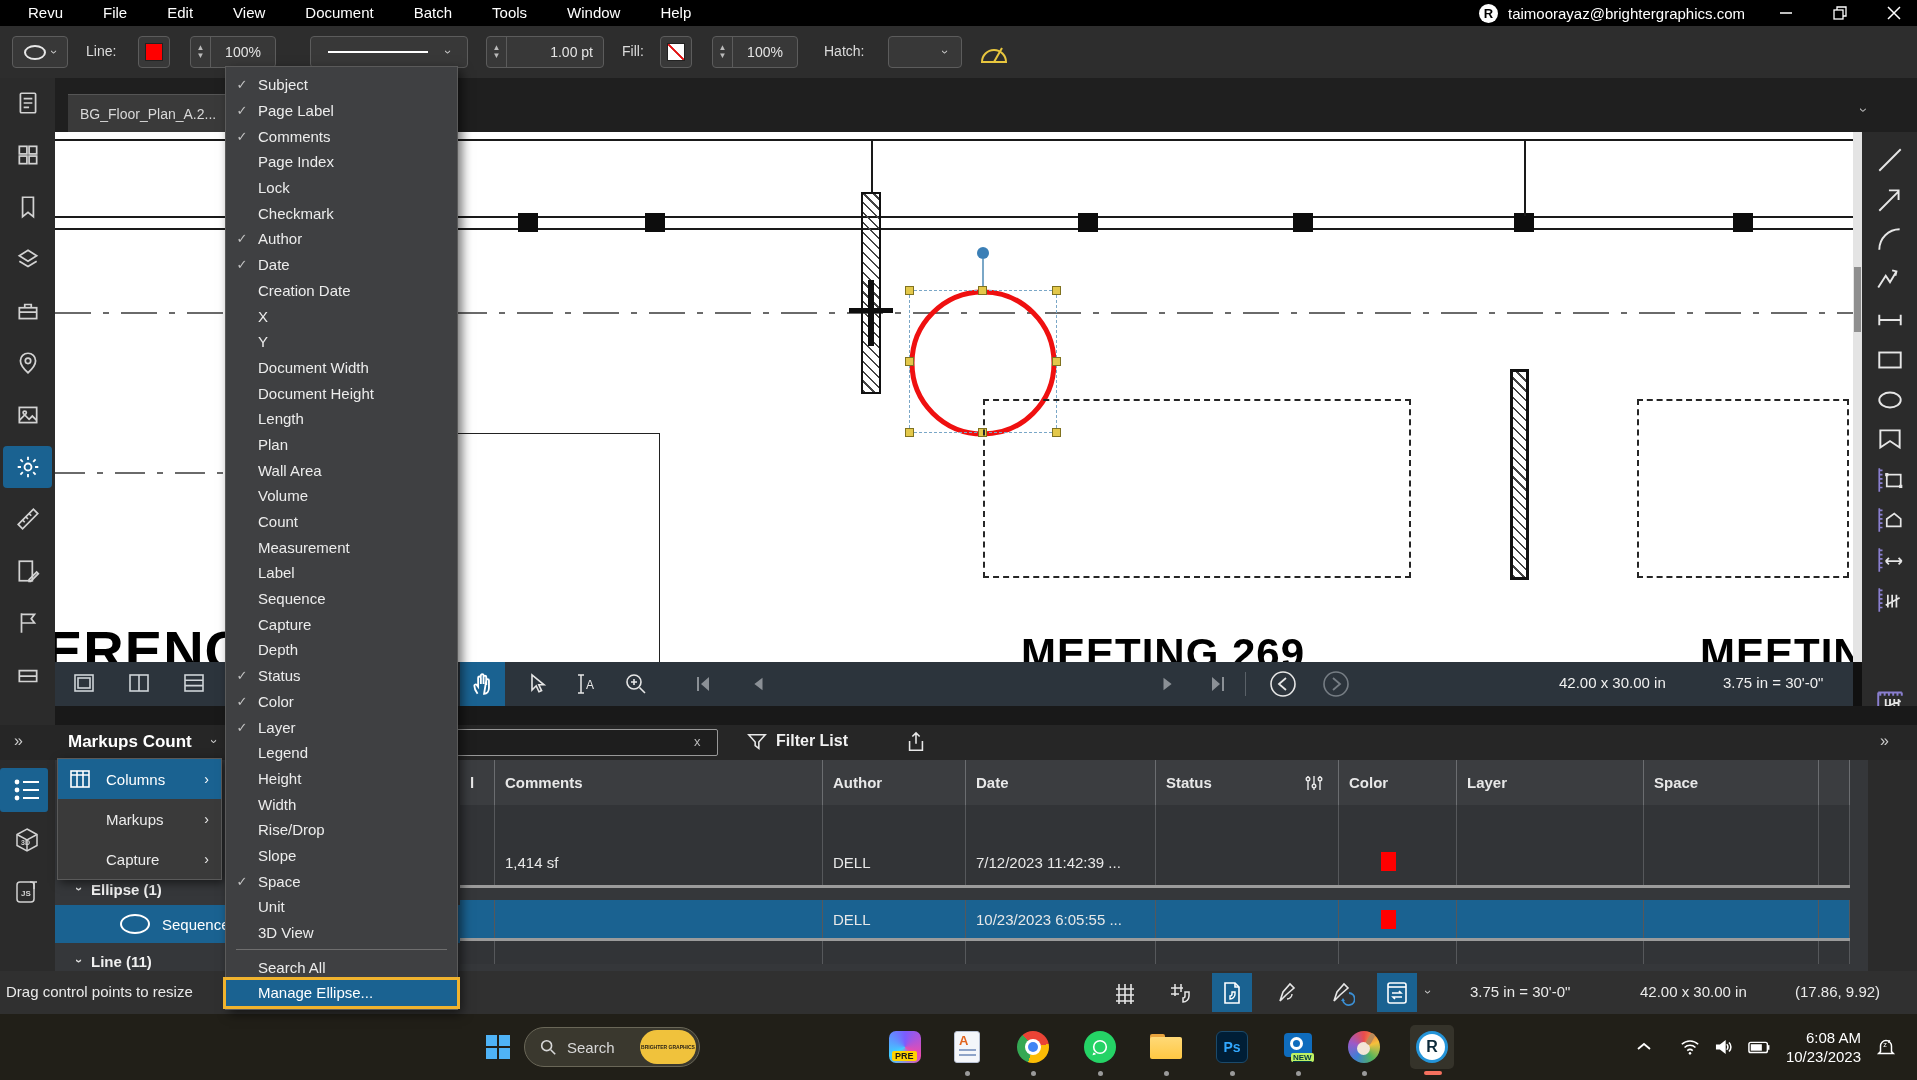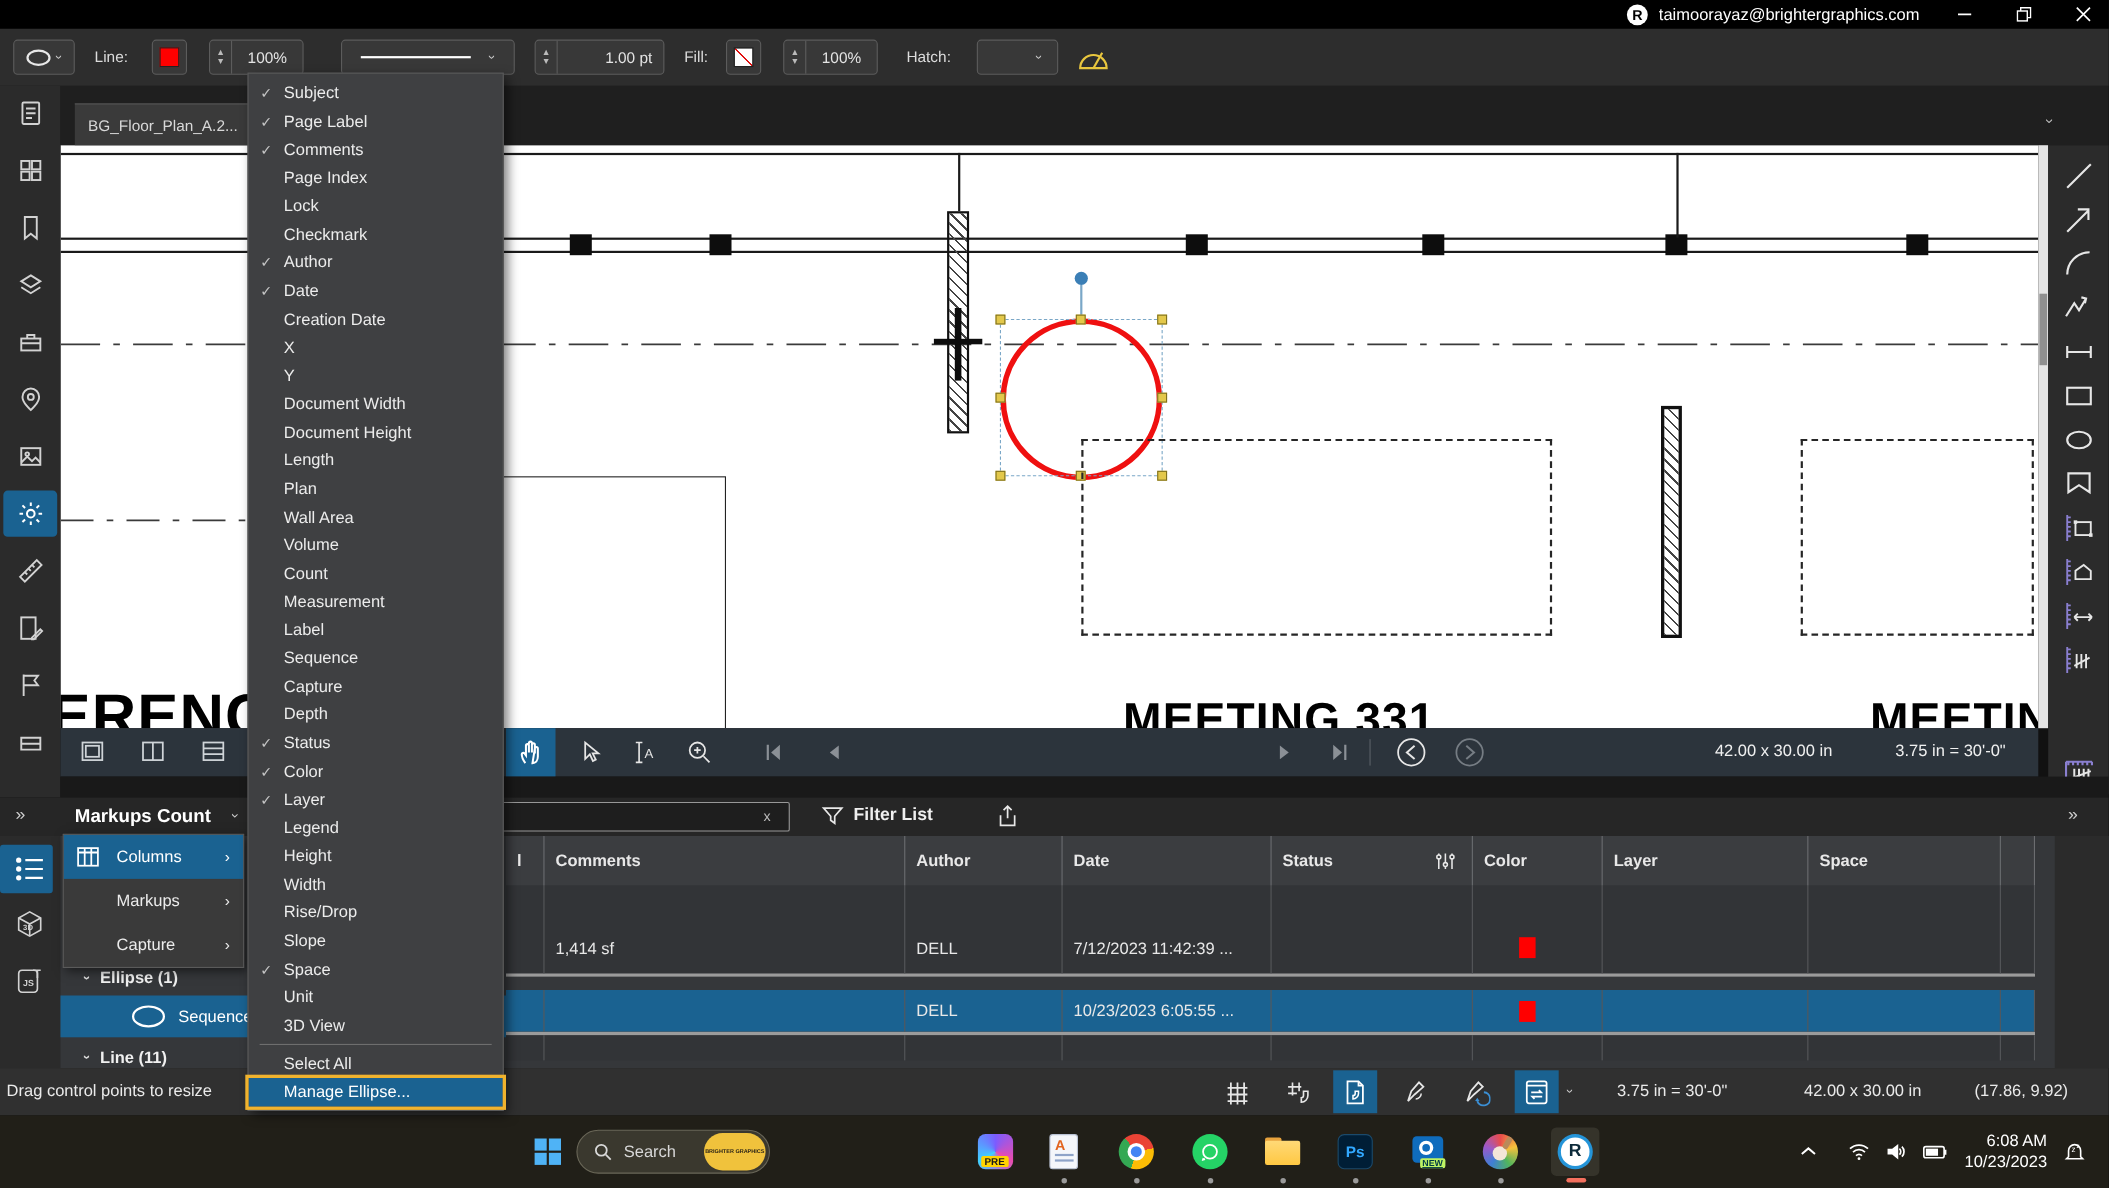--- a/index.html
+++ b/index.html
@@ -139,20 +139,31 @@
     color:#ececec; font-size:15px; padding-top:5px; }
   #menu2 li { list-style:none; height:25.7px; display:flex; align-items:center; }
   #menu2 .chk { width:32px; text-align:center; color:#c4c4c4; font-size:13px; }
   #menu2 .sep { height:1px; background:#6e6e6e; margin:4px 10px; }
   #menu2 .manage { background:#1a6291; color:#fff; outline:3px solid #f0b32e; }
 </style>
 </head>
 <body>
 
 <div id="titlebar">
+  <ul id="menubar">
+      <li>Revu</li>
+      <li>File</li>
+      <li>Edit</li>
+      <li>View</li>
+      <li>Document</li>
+      <li>Batch</li>
+      <li>Tools</li>
+      <li>Window</li>
+      <li>Help</li>
+    </ul>
   <div id="tb-right">
     <div style="display:flex;align-items:center;gap:10px;">
       <div class="revu-logo">R</div>
       <span>taimoorayaz@brightergraphics.com</span>
     </div>
     <div style="display:flex;gap:24px;">
       <div class="winbtn">
           <svg width="14" height="14" viewBox="0 0 14 14">
             <path d="M1 7h12" stroke="#fff" stroke-width="1.5"></path>
           </svg>
@@ -343,21 +354,21 @@
 
   <div class="dashed-rect" style="left:928px;top:267px;width:428px;height:179px;"></div>
   <div class="dashed-rect" style="left:1582px;top:267px;width:212px;height:179px;"></div>
   <div class="abs" style="left:369px;top:301px;width:236px;height:230px;border:1.5px solid #222;"></div>
   <svg class="abs" style="left:0;top:334px;" width="369" height="14">
     <line x1="0" y1="7" x2="369" y2="7" stroke="#3a3a3a" stroke-width="1.5" stroke-dasharray="30 12 6 12"></line>
   </svg>
   <div class="abs hatch" style="left:1455px;top:237px;width:19px;height:211px;border-width:3px;"></div>
 
   <div class="room-label" style="left:-10px;top:486px;font-size:56px;">ERENC</div>
-  <div class="room-label" style="left:966px;top:498px;font-size:42px;">MEETING 331</div>
+  <div class="room-label" style="left:966px;top:498px;font-size:42px;">MEETING 269</div>
   <div class="room-label" style="left:1645px;top:498px;font-size:42px;">MEETIN</div>
 </div>
 
 <div id="canvas-sb">
     <div class="thumb"></div>
   </div>
 
 <div id="righttoolbar">
   <div class="rt-ic" style="top:13px;">
       <svg width="30" height="30" viewBox="0 0 28 28" fill="none" stroke="#e6e6e6" stroke-width="1.8">
@@ -956,20 +967,20 @@
       </li>
       <li>
         <span class="chk"></span>
         <span>3D View</span>
       </li>
     </ul>
   <div class="sep"></div>
   <ul>
     <li>
         <span class="chk"></span>
-        <span>Select All</span>
+        <span>Search All</span>
       </li>
     <li class="manage">
         <span class="chk"></span>
         <span>Manage Ellipse...</span>
       </li>
   </ul>
 </div>
 
 </body></html>

